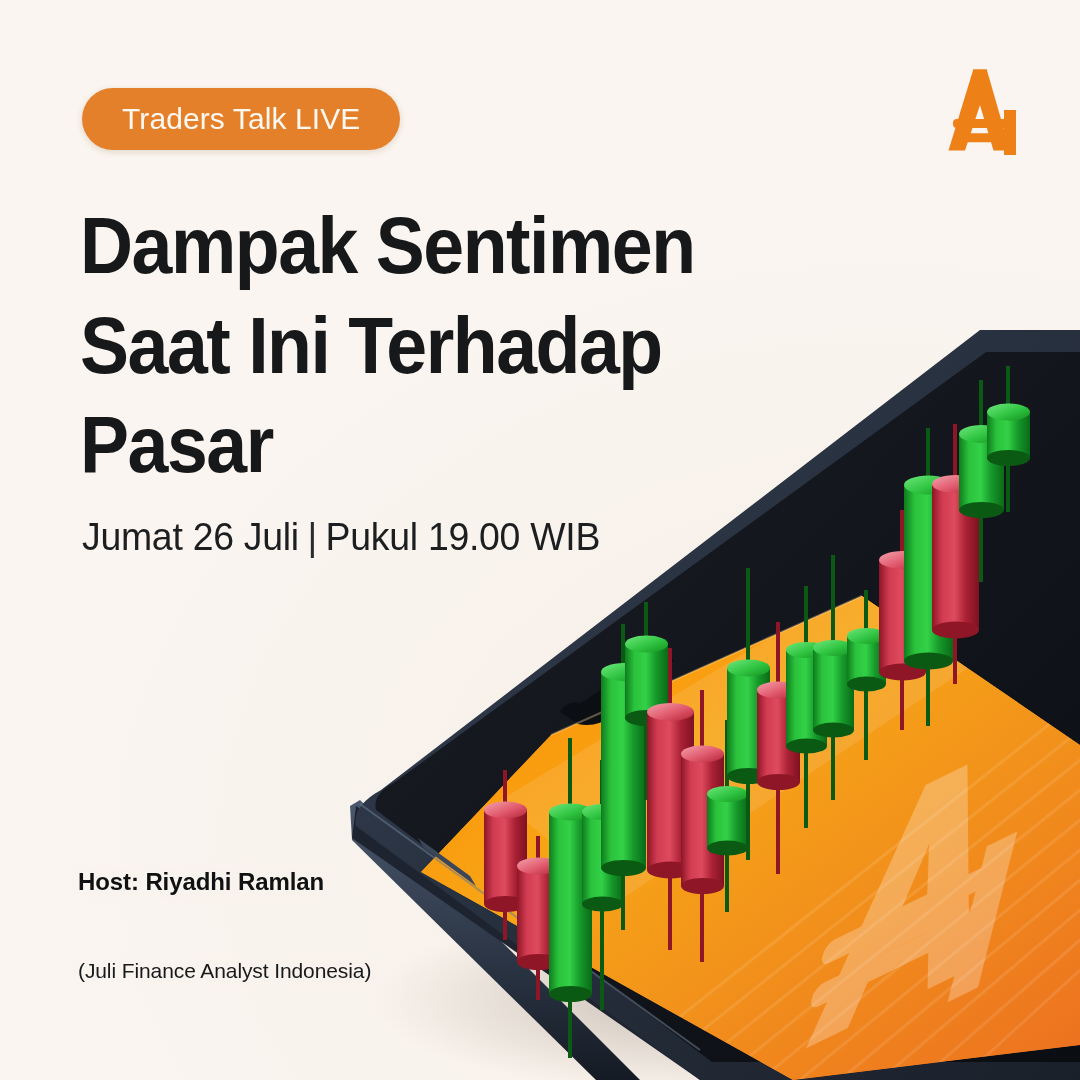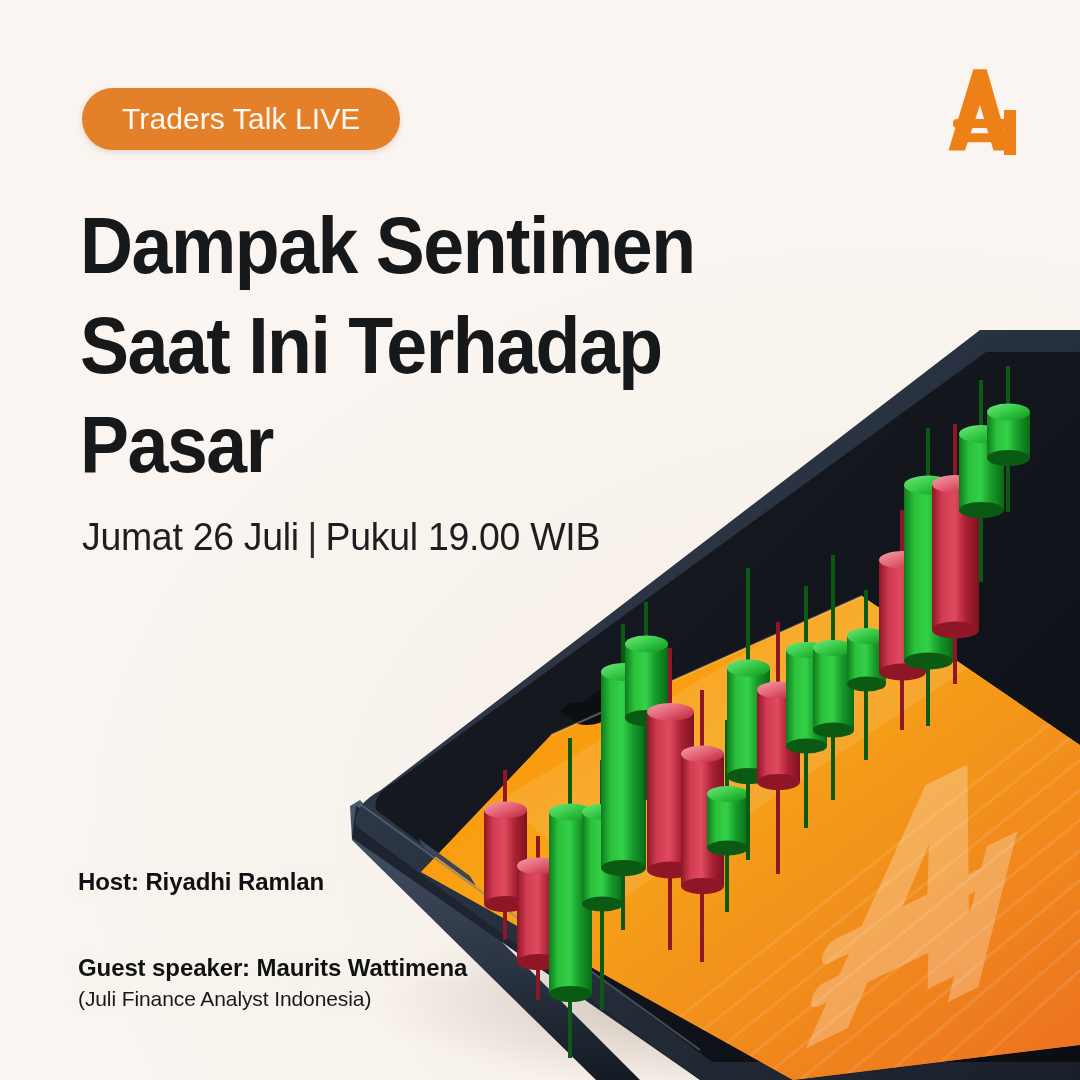--- a/index.html
+++ b/index.html
@@ -379,17 +379,16 @@
     <span class="ln">Pasar</span>
   </div>
 
   <div id="subtitle"><span>Jumat 26 Juli</span><span class="sep">|</span><span>Pukul 19.00 WIB</span></div>
 
   <div class="credit" id="credit-host">
     <div class="nm">Host: Riyadhi Ramlan</div>
   </div>
 
   <div class="credit" id="credit-guest">
-    <div class="nm">Guest speaker: Maurits Wattimena</div>
     <div class="role">(Juli Finance Analyst Indonesia)</div>
   </div>
 
 </div>
 
 </body></html>

